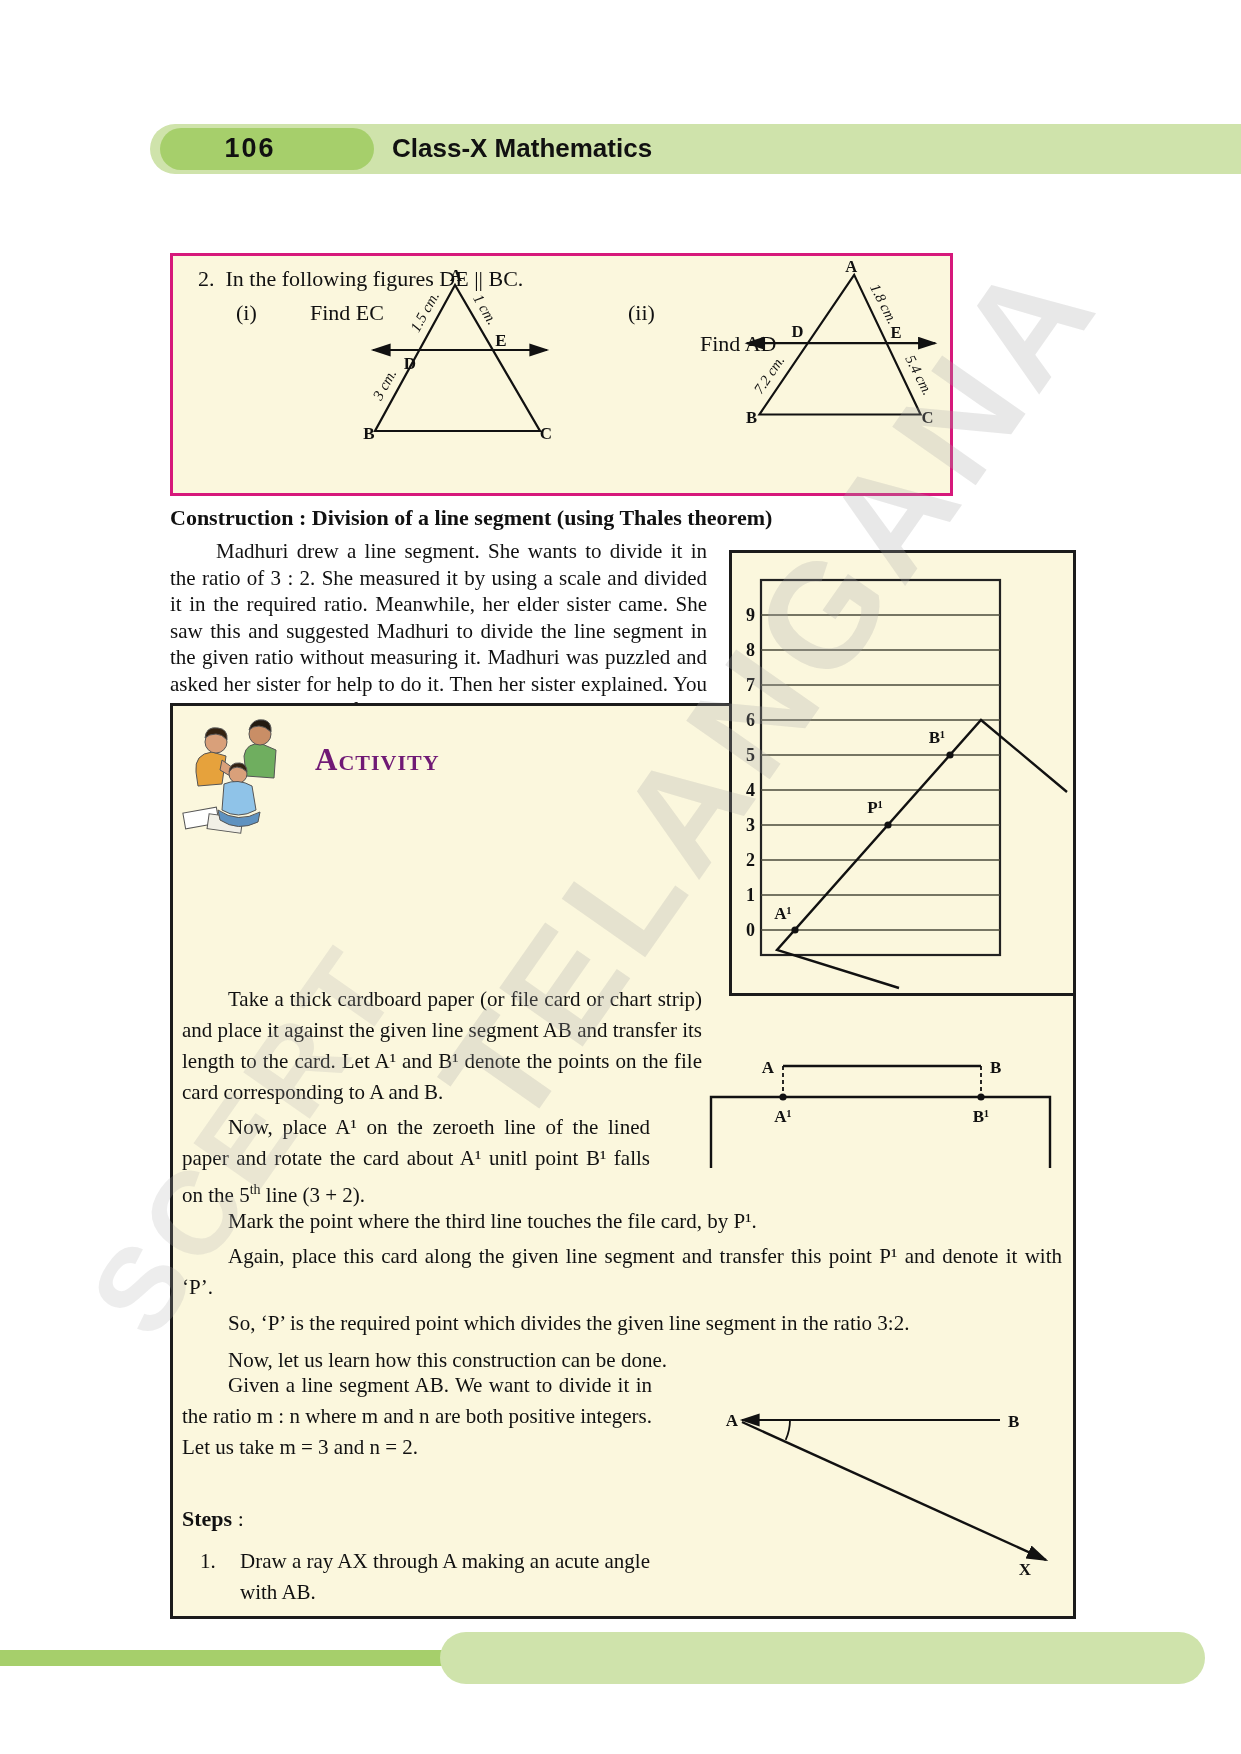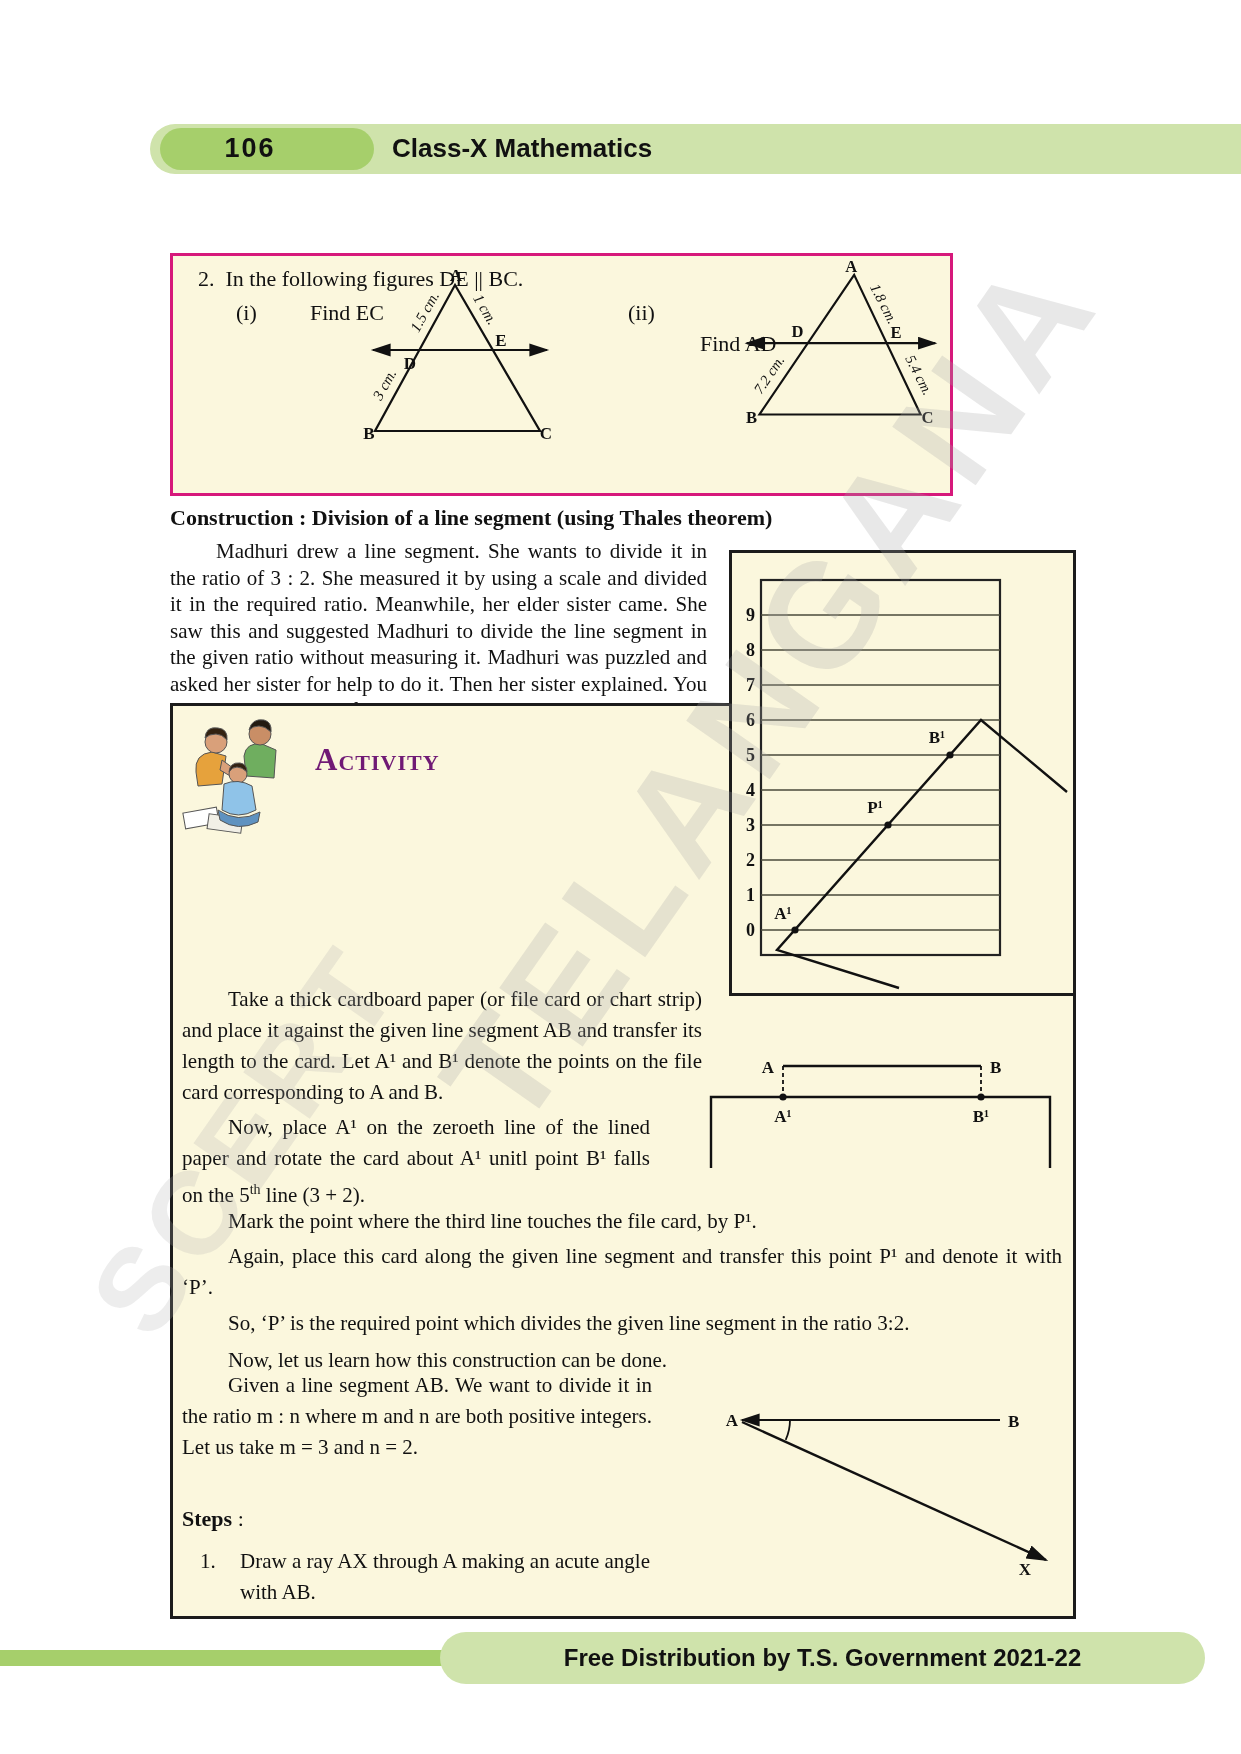--- a/index.html
+++ b/index.html
@@ -191,19 +191,18 @@
     <line x1="42" y1="30" x2="300" y2="30" stroke="#111" stroke-width="2.2" marker-start="url(#arrRay)"></line>
     <line x1="42" y1="32" x2="346" y2="170" stroke="#111" stroke-width="2.4" marker-end="url(#arrRay)"></line>
     <path d="M90,30 A48,48 0 0 1 85.7,49.8" fill="none" stroke="#111" stroke-width="1.8"></path>
     <text class="pt" x="32" y="36" text-anchor="middle">A</text>
     <text class="pt" x="308" y="37" text-anchor="start">B</text>
     <text class="pt" x="325" y="185" text-anchor="middle">X</text>
   </svg>
 
   <div class="abs pill" style="left:0;top:1650px;width:470px;height:16px;border-radius:0 8px 8px 0;"></div>
   <div class="abs band" style="left:440px;top:1632px;width:765px;height:52px;"></div>
-  <div class="abs band-text" style="left:440px;top:1644px;width:765px;text-align:center;font-size:24px;">Free Distribution by T.S. Government 2021-22</div>
 
   <div class="wm" style="left:770px;top:690px;transform:translate(-50%,-50%) rotate(-55deg);
               font-size:148px;letter-spacing:10px;color:rgba(165,165,165,0.26);">TELANGANA</div>
   <div class="wm" style="left:245px;top:1140px;transform:translate(-50%,-50%) rotate(-55deg);
               font-size:118px;letter-spacing:8px;color:rgba(175,175,175,0.22);">SCERT</div>
 </div>
 
 </body></html>

